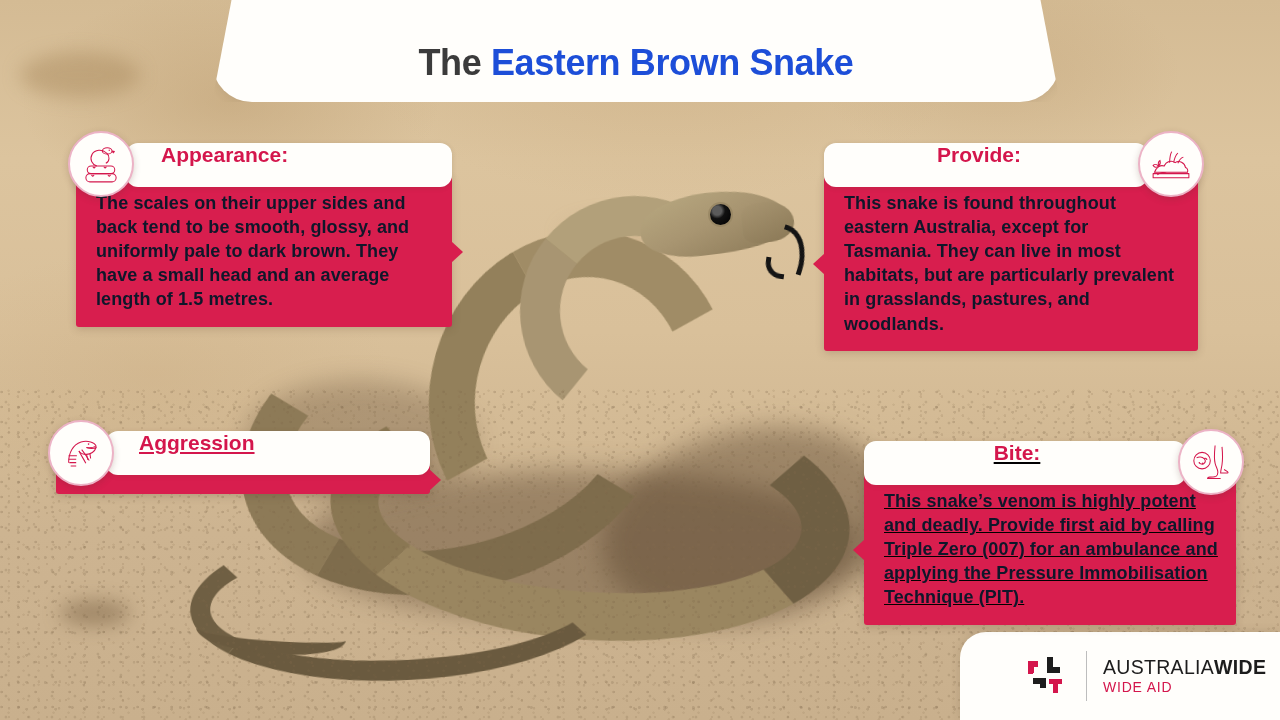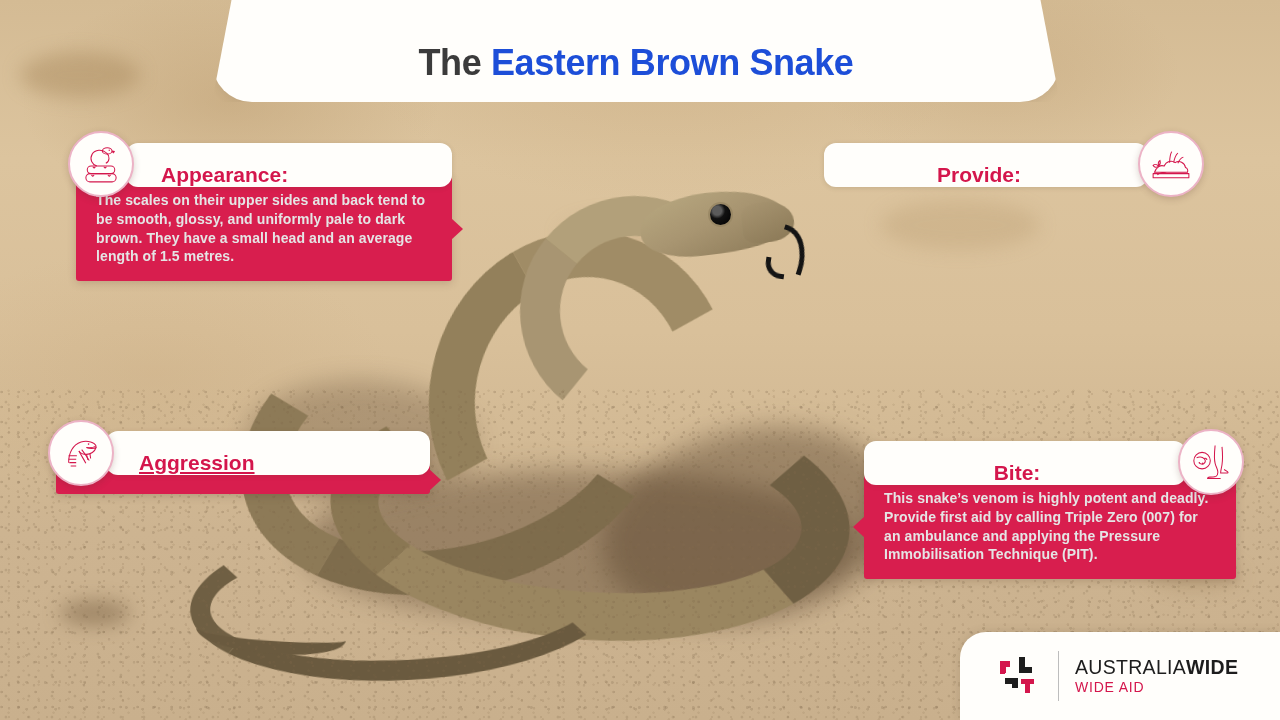--- a/index.html
+++ b/index.html
@@ -58,36 +58,36 @@
   }
   .header-inner { padding-bottom:18px; white-space:nowrap; }
   .title-the { font-size:36px; font-weight:bold; color:#3b3b3b; letter-spacing:-.4px; }
   .title-main { font-size:36px; font-weight:bold; color:#1d4ed8; letter-spacing:-.4px; }
 
   
   .card { position:absolute; }
   .card-head {
     position:relative; z-index:3;
     background:#fffefb; border-radius:12px;
-    height:44px; display:flex; align-items:flex-end;
+    height:44px; display:flex; align-items:flex-start;
     box-shadow:0 1px 5px rgba(80,60,40,.16);
   }
   .card-head-title {
     font-size:21px; font-weight:bold; color:#d4164c; width:100%;
   }
   .card-body {
     position:relative; z-index:2;
     background:#d81e4e;
     padding:14px 18px 15px 20px;
     margin-top:-10px;
     border-radius:3px;
     box-shadow:0 2px 8px rgba(80,50,35,.22);
   }
   .card-body p {
-    color:#e5e5e5; font-size:14px; font-weight:bold; line-height:1.34;
+    color:#0f172a; font-size:18px; font-weight:bold; line-height:1.34;
     letter-spacing:.1px;
   }
   
   .notch { position:absolute; width:0; height:0; z-index:1; }
   .notch-right {
     right:-11px; top:50%; transform:translateY(-50%);
     border-top:11px solid transparent; border-bottom:11px solid transparent;
     border-left:12px solid #d81e4e;
   }
   .notch-left {
@@ -104,21 +104,21 @@
     border:2px solid #ecb3c6;
     display:flex; align-items:center; justify-content:center;
     box-shadow:0 2px 7px rgba(80,50,40,.22);
   }
   .icon-badge svg { width:44px; height:44px; display:block; }
 
   
   .logo-panel {
     position:absolute; right:0; bottom:0; width:320px; height:88px;
     background:#fffefb; border-top-left-radius:26px;
-    display:flex; align-items:center; gap:16px; padding-left:36px;
+    display:flex; align-items:center; gap:16px; padding-left:64px;
     box-shadow:-1px -1px 9px rgba(80,60,40,.13);
   }
   .logo-mark { width:46px; height:46px; position:relative; flex:none; }
   .logo-div { width:1px; height:50px; background:#bdbdbd; flex:none; }
   .logo-text { line-height:1.06; }
   .logo-l1 { font-size:19.5px; letter-spacing:.3px; color:#1d1d1d; white-space:nowrap; }
   .logo-l1 b { font-weight:bold; }
   .logo-l1 span { font-weight:300; }
   .logo-l2 { font-size:14px; letter-spacing:.8px; color:#d4164c; margin-top:3px; }
 </style>
@@ -238,20 +238,24 @@
     <rect x="10" y="46" width="44" height="12" rx="6"></rect>
     <path d="M22 38l-2-2M22 38l2-2M38 38l-2-2M38 38l2-2"></path>
     <path d="M20 50l-2-2M20 50l2-2M44 50l-2-2M44 50l2-2"></path>
   </svg>
 </div>
 
 <div class="card" style="left:824px; top:143px; width:374px;">
   <div class="card-head" style="margin-right:50px;">
     <div class="card-head-title" style="text-align:center; padding-right:14px;">Provide:</div>
   </div>
+  <div class="card-body" style="width:374px;">
+    <p>This snake is found throughout eastern Australia, except for Tasmania. They can live in most habitats, but are particularly prevalent in grasslands, pastures, and woodlands.</p>
+    <div class="notch notch-left"></div>
+  </div>
 </div>
 <div class="icon-badge" style="left:1138px; top:131px;">
   <svg viewBox="0 0 64 64" fill="none" stroke="#d4164c" stroke-width="1.5">
     <path d="M8 44c3-8 9-11 14-9 3-7 11-9 16-5 6-4 14 0 15 7 3 1 4 4 3 7z"></path>
     <path d="M6 46h52v6H6z" stroke-linejoin="round"></path>
     <path d="M30 30c0-7 1-12 3-16M36 30c1-7 3-11 6-14M42 31c2-5 5-8 8-9"></path>
     <path d="M14 35c-3-3-6-3-8-1 2 3 5 4 8 1z"></path>
     <path d="M14 35c-1-4 0-7 2-8 1 3 0 6-2 8z"></path>
     <path d="M12 48c4-4 10-5 14-2"></path>
   </svg>
@@ -269,21 +273,21 @@
   <svg viewBox="0 0 64 64" fill="none" stroke="#d4164c" stroke-width="1.5">
     <path d="M14 46c0-14 6-26 18-30 10-3 20 1 22 6-4 2-9 3-14 2"></path>
     <path d="M40 24c5 2 10 2 14 0-2 6-8 10-14 10-5 0-9-2-11-5"></path>
     <path d="M29 29c3 6 7 12 10 18M33 27c4 5 8 11 11 16"></path>
     <circle cx="43" cy="19" r="1.2" fill="#d4164c" stroke="none"></circle>
     <path d="M14 36h12M14 41h11M15 46h10M17 51h8"></path>
     <path d="M40 34l2 8M45 33l1 7"></path>
   </svg>
 </div>
 
-<div class="card" style="left:864px; top:441px; width:372px;">
+<div class="card" style="left:864px; top:441px; width:372px;text-decoration:underline;">
   <div class="card-head" style="margin-right:50px;">
     <div class="card-head-title" style="text-align:center; padding-right:16px;">Bite:</div>
   </div>
   <div class="card-body" style="width:372px;">
     <p>This snake’s venom is highly potent and deadly. Provide first aid by calling Triple Zero (007) for an ambulance and applying the Pressure Immobilisation Technique (PIT).</p>
     <div class="notch notch-left"></div>
   </div>
 </div>
 <div class="icon-badge" style="left:1178px; top:429px;">
   <svg viewBox="0 0 64 64" fill="none" stroke="#d4164c" stroke-width="1.5">

